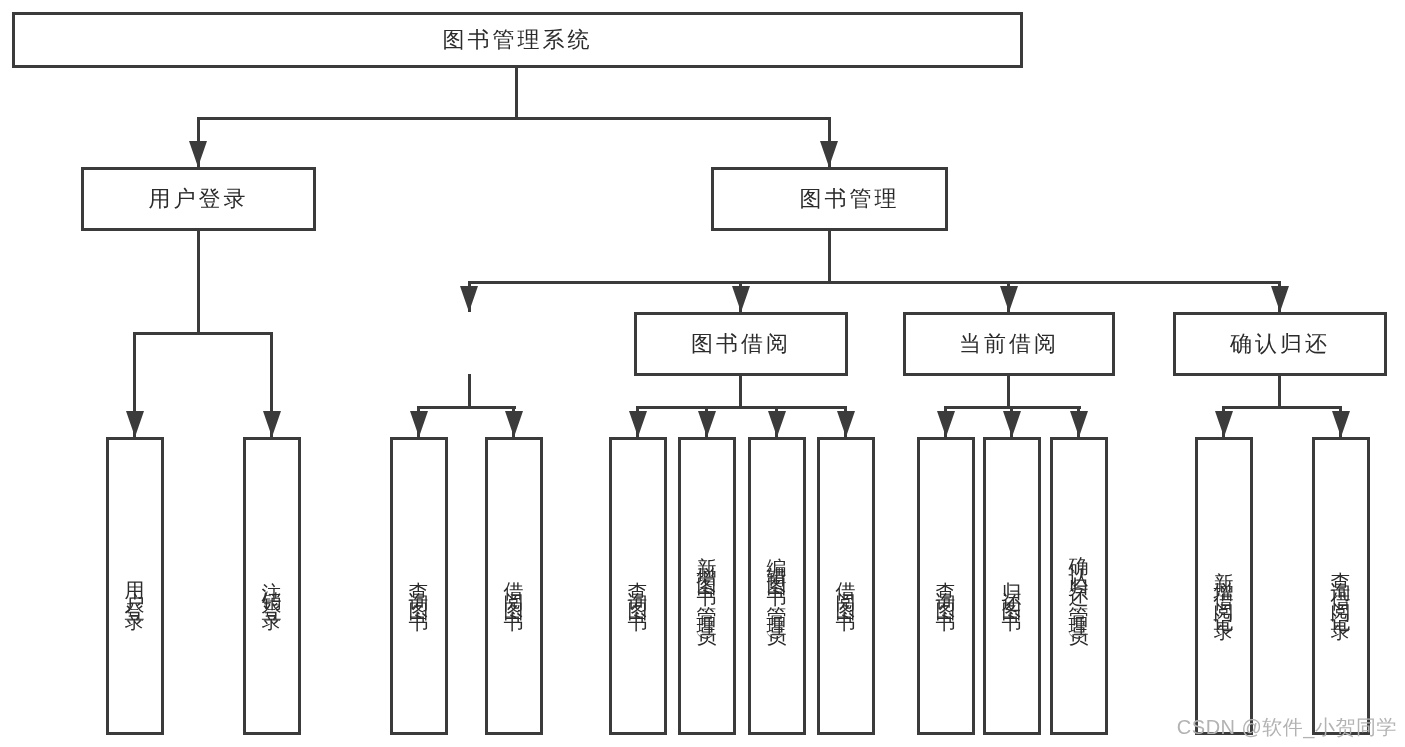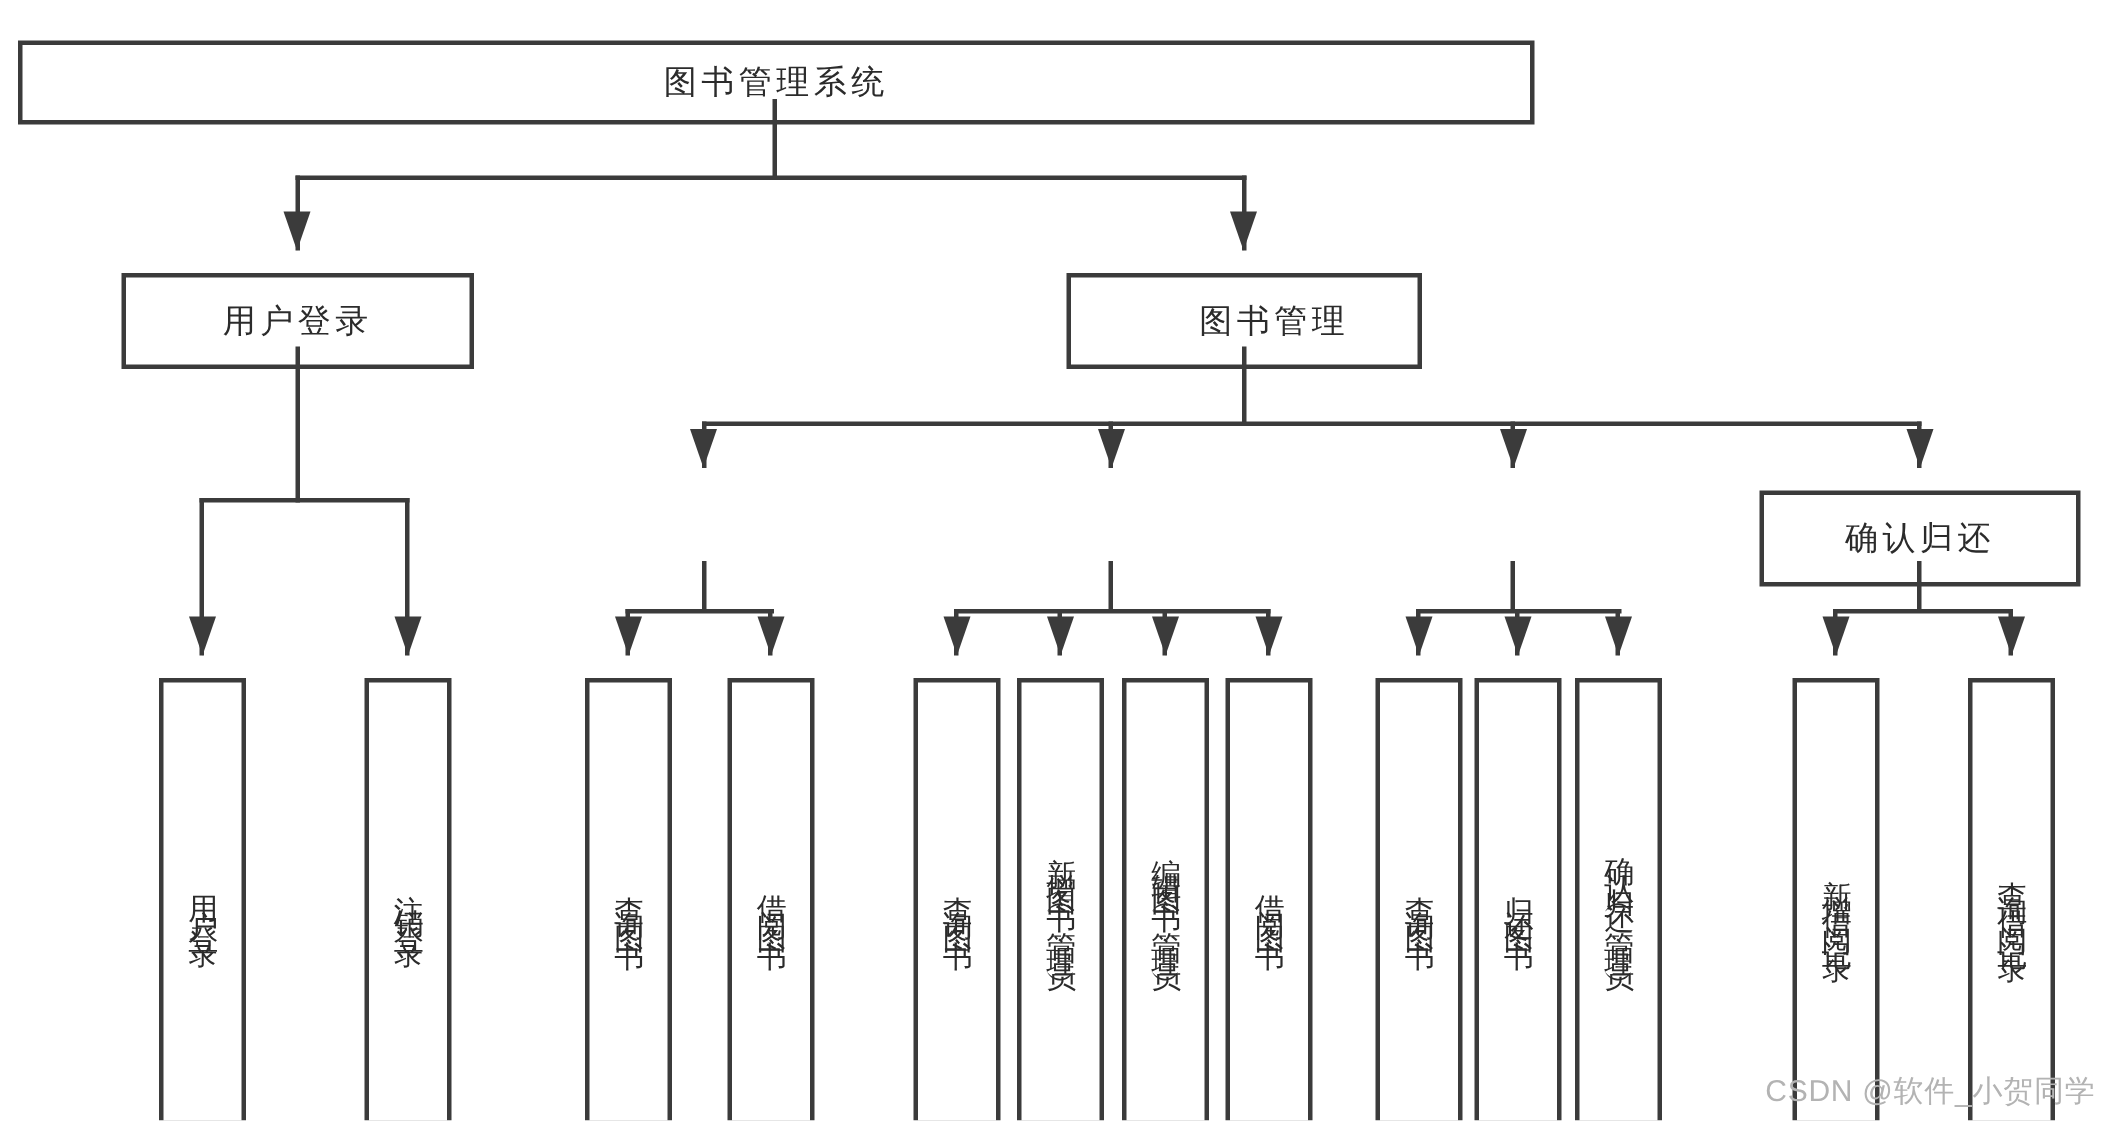--- a/index.html
+++ b/index.html
@@ -2,21 +2,21 @@
 <html><head>
 <meta charset="utf-8">
 <style>
   html,body { margin:0; padding:0; background:#ffffff; }
   .canvas {
     position:relative; width:1405px; height:747px; background:#ffffff;
     font-family:"Liberation Sans", sans-serif; overflow:hidden;
   }
   .node {
     position:absolute; background:#ffffff; border:3px solid #3b3b3b;
-    box-sizing:border-box; display:flex; align-items:center; justify-content:center;margin-top:15px;
+    box-sizing:border-box; display:flex; align-items:center; justify-content:center;
   }
   .lbl { font-size:22px; letter-spacing:3px; color:#2b2b2b; white-space:nowrap; }
   .leaf .lbl {
     writing-mode:vertical-rl; text-orientation:mixed;
     font-size:20px; letter-spacing:10px; line-height:1; white-space:normal;
   }
   .hline, .vline { position:absolute; background:#3b3b3b; }
   .hline { height:3px; }
   .vline { width:3px; }
   .arrow {
@@ -63,20 +63,26 @@
   <div class="hline" style="left:468px;top:281px;width:813px;"></div>
   <div class="vline" style="left:468px;top:281px;height:31px;"></div>
   <div class="vline" style="left:739px;top:281px;height:31px;"></div>
   <div class="vline" style="left:1007px;top:281px;height:31px;"></div>
   <div class="vline" style="left:1278px;top:281px;height:31px;"></div>
   <div class="arrow" style="left:460px;top:286px;"></div>
   <div class="arrow" style="left:732px;top:286px;"></div>
   <div class="arrow" style="left:1000px;top:286px;"></div>
   <div class="arrow" style="left:1271px;top:286px;"></div>
 
+  <div class="node" style="left:634px;top:312px;width:214px;height:64px;">
+    <span class="lbl">图书借阅</span>
+  </div>
+  <div class="node" style="left:903px;top:312px;width:212px;height:64px;">
+    <span class="lbl">当前借阅</span>
+  </div>
   <div class="node" style="left:1173px;top:312px;width:214px;height:64px;">
     <span class="lbl">确认归还</span>
   </div>
 
   <div class="vline" style="left:468px;top:374px;height:34px;"></div>
   <div class="hline" style="left:417px;top:406px;width:99px;"></div>
   <div class="vline" style="left:417px;top:406px;height:31px;"></div>
   <div class="vline" style="left:512px;top:406px;height:31px;"></div>
   <div class="arrow" style="left:410px;top:411px;"></div>
   <div class="arrow" style="left:505px;top:411px;"></div>

